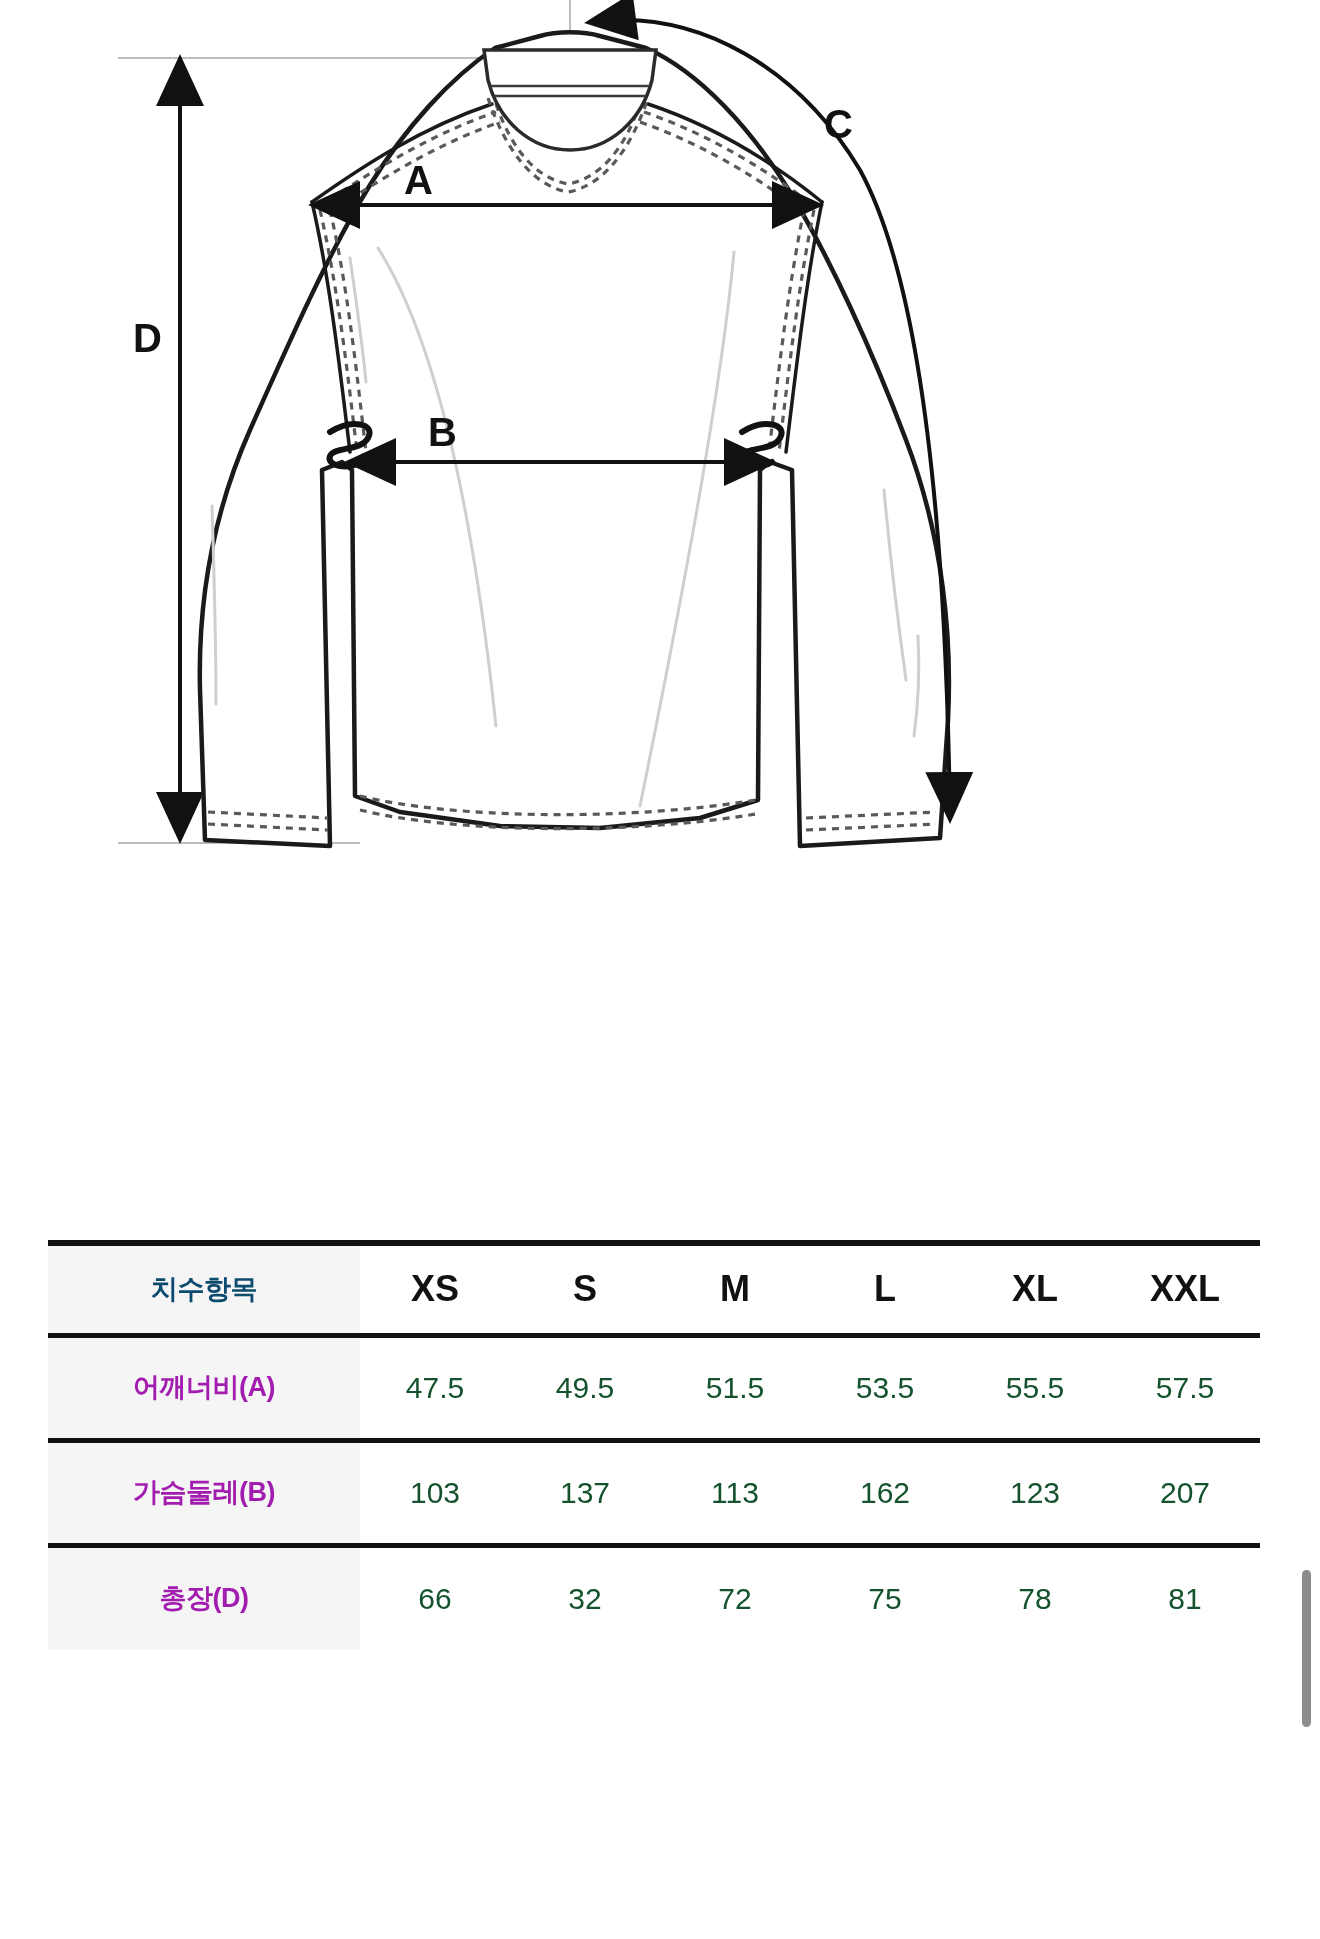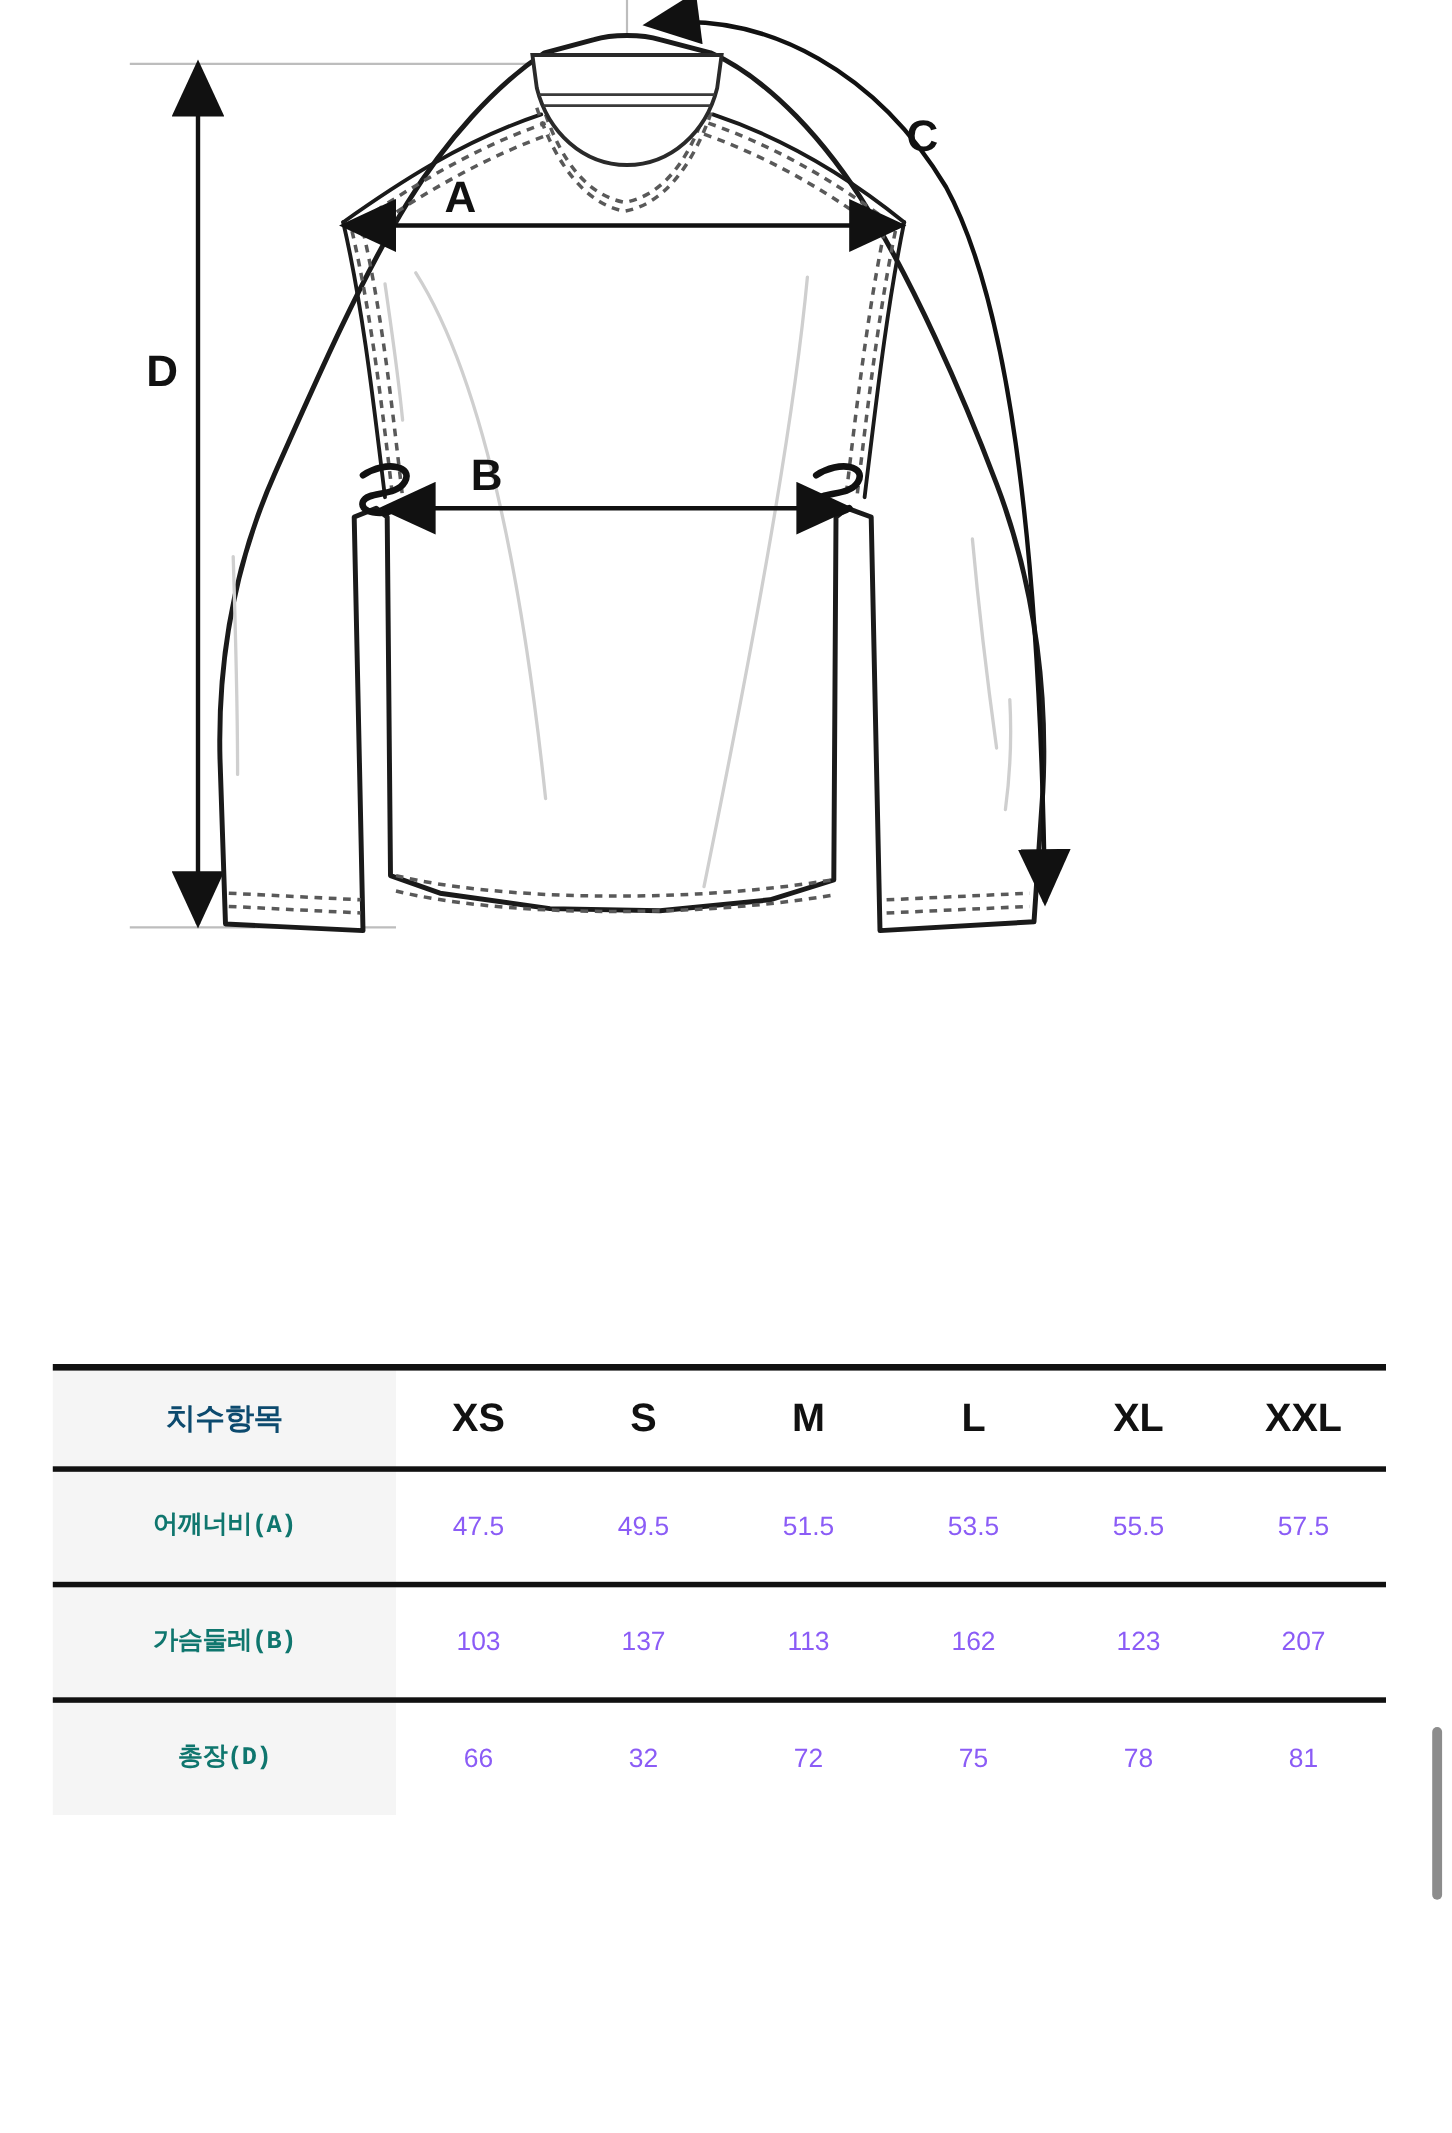--- a/index.html
+++ b/index.html
@@ -65,44 +65,43 @@
   .col-label { width: 312px; }
   .col-size  { width: 150px; }
 
   tr.head-row { height: 92px; }
   tr.data-row { height: 105px; }
   tr.data-row-tall { height: 138px; }
 
   td.label-cell {
     background: #f5f5f5;
     font-weight: bold;
-    font-size: 23px;
+    font-size: 27px;
     letter-spacing: -0.5px;
     line-height: 1.28;
-    color: #0f766e;
-    font-family: Liberation Mono, monospace;
+    color: #a21caf;
   }
   th.label-cell {
     background: #f5f5f5;
     font-weight: bold;
     font-size: 27px;
     letter-spacing: -0.5px;
     color: #0c4a6e;
   }
   th.size-head {
     background: #ffffff;
     font-weight: bold;
     font-size: 36px;
     color: #111111;
   }
   td.value-cell {
     background: #ffffff;
-    font-size: 24px;
+    font-size: 30px;
     font-weight: 400;
-    color: #8b5cf6;
+    color: #14532d;
   }
 
   .rule-top    { border-top: 6px solid #111111 !important; }
   .rule-mid    { border-top: 5px solid #111111 !important; }
 
   tr.rule-top > *  { border-top: 6px solid #111111; }
   tr.rule-mid > *  { border-top: 5px solid #111111; }
 
   
   .scrollbar-track {

